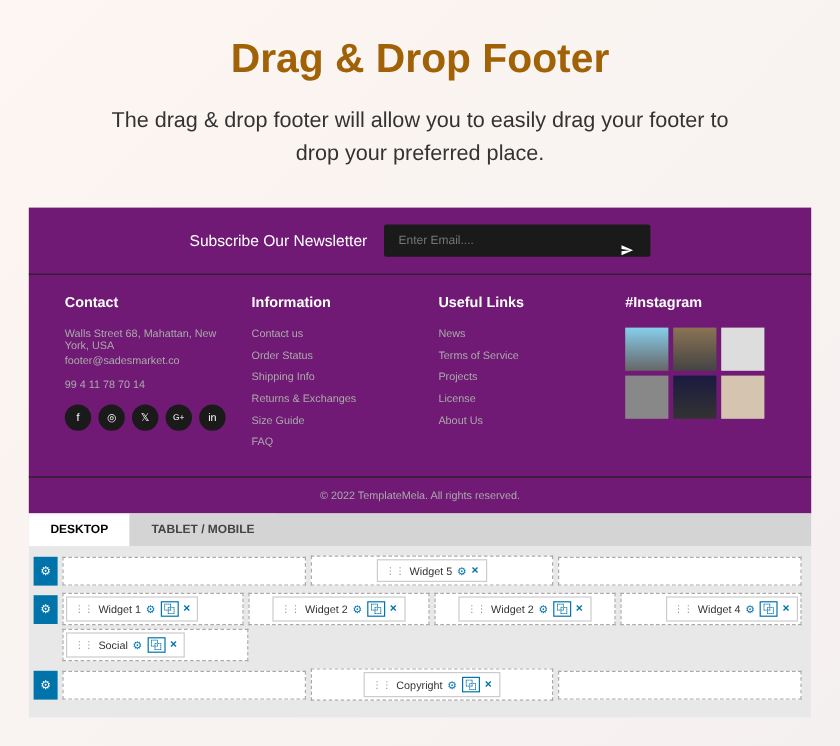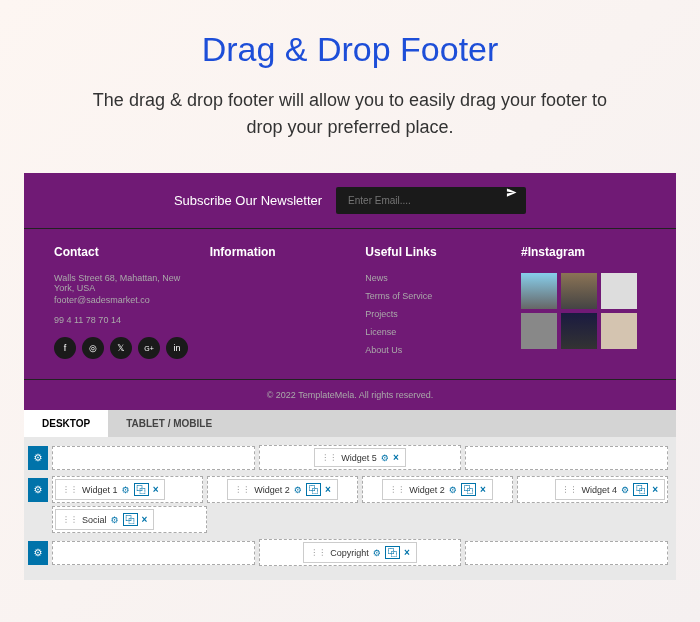--- a/index.html
+++ b/index.html
@@ -1,23 +1,23 @@
 <!DOCTYPE html>
 <html><head>
 <meta charset="utf-8">
 <style>
 *{margin:0;padding:0;box-sizing:border-box}
 body{font-family:-apple-system,BlinkMacSystemFont,"Segoe UI",sans-serif;background:linear-gradient(135deg,#fdf6f2 0%,#f5f0f0 100%);width:700px;height:622px;overflow:hidden}
 .hero{text-align:center;padding:30px 60px 20px}
-.hero h1{font-size:34px;font-weight:400;color:#1d4ed8;margin-bottom:18px}
+.hero h1{font-size:34px;font-weight:700;color:#a16207;margin-bottom:18px}
 .hero p{font-size:18px;color:#333;line-height:1.5;max-width:540px;margin:0 auto}
 .footer-preview{background:#701a75;margin:12px 24px 0;color:#fff}
 .newsletter{display:flex;align-items:center;justify-content:center;gap:14px;padding:14px 30px;border-bottom:1px solid #222}
 .newsletter-label{font-size:13px;color:#fff}
-.newsletter-form{display:flex;align-items:flex-start;background:#1a1a1a;border-radius:2px;width:190px}
+.newsletter-form{display:flex;align-items:flex-end;background:#1a1a1a;border-radius:2px;width:222px}
 .newsletter-input{flex:1;background:transparent;border:none;padding:8px 12px;color:#888;font-size:10px;outline:none}
 .newsletter-btn{background:transparent;border:none;color:#fff;padding:0 14px;cursor:pointer;display:flex;align-items:center}
 .footer-cols{display:flex;padding:16px 30px;gap:8px}
 .col{flex:1}
 .col-title{font-size:12px;font-weight:600;color:#fff;margin-bottom:14px}
 .contact-line{font-size:9px;color:#aaa;margin-bottom:2px}
 .contact-phone{font-size:9px;color:#aaa;margin:10px 0 12px}
 .social{display:flex;gap:6px}
 .social-btn{width:22px;height:22px;border-radius:50%;background:#1a1a1a;display:flex;align-items:center;justify-content:center;font-size:9px;color:#fff;cursor:pointer}
 .link-list{list-style:none}
@@ -77,20 +77,28 @@
       <div class="social">
         <div class="social-btn">f</div>
         <div class="social-btn">◎</div>
         <div class="social-btn">𝕏</div>
         <div class="social-btn" style="font-size:7px">G+</div>
         <div class="social-btn">in</div>
       </div>
     </div>
     <div class="col">
       <div class="col-title">Information</div>
+      <ul class="link-list">
+        <li>Contact us</li>
+        <li>Order Status</li>
+        <li>Shipping Info</li>
+        <li>Returns &amp; Exchanges</li>
+        <li>Size Guide</li>
+        <li>FAQ</li>
+      </ul>
     </div>
     <div class="col">
       <div class="col-title">Useful Links</div>
       <ul class="link-list">
         <li>News</li>
         <li>Terms of Service</li>
         <li>Projects</li>
         <li>License</li>
         <li>About Us</li>
       </ul>

